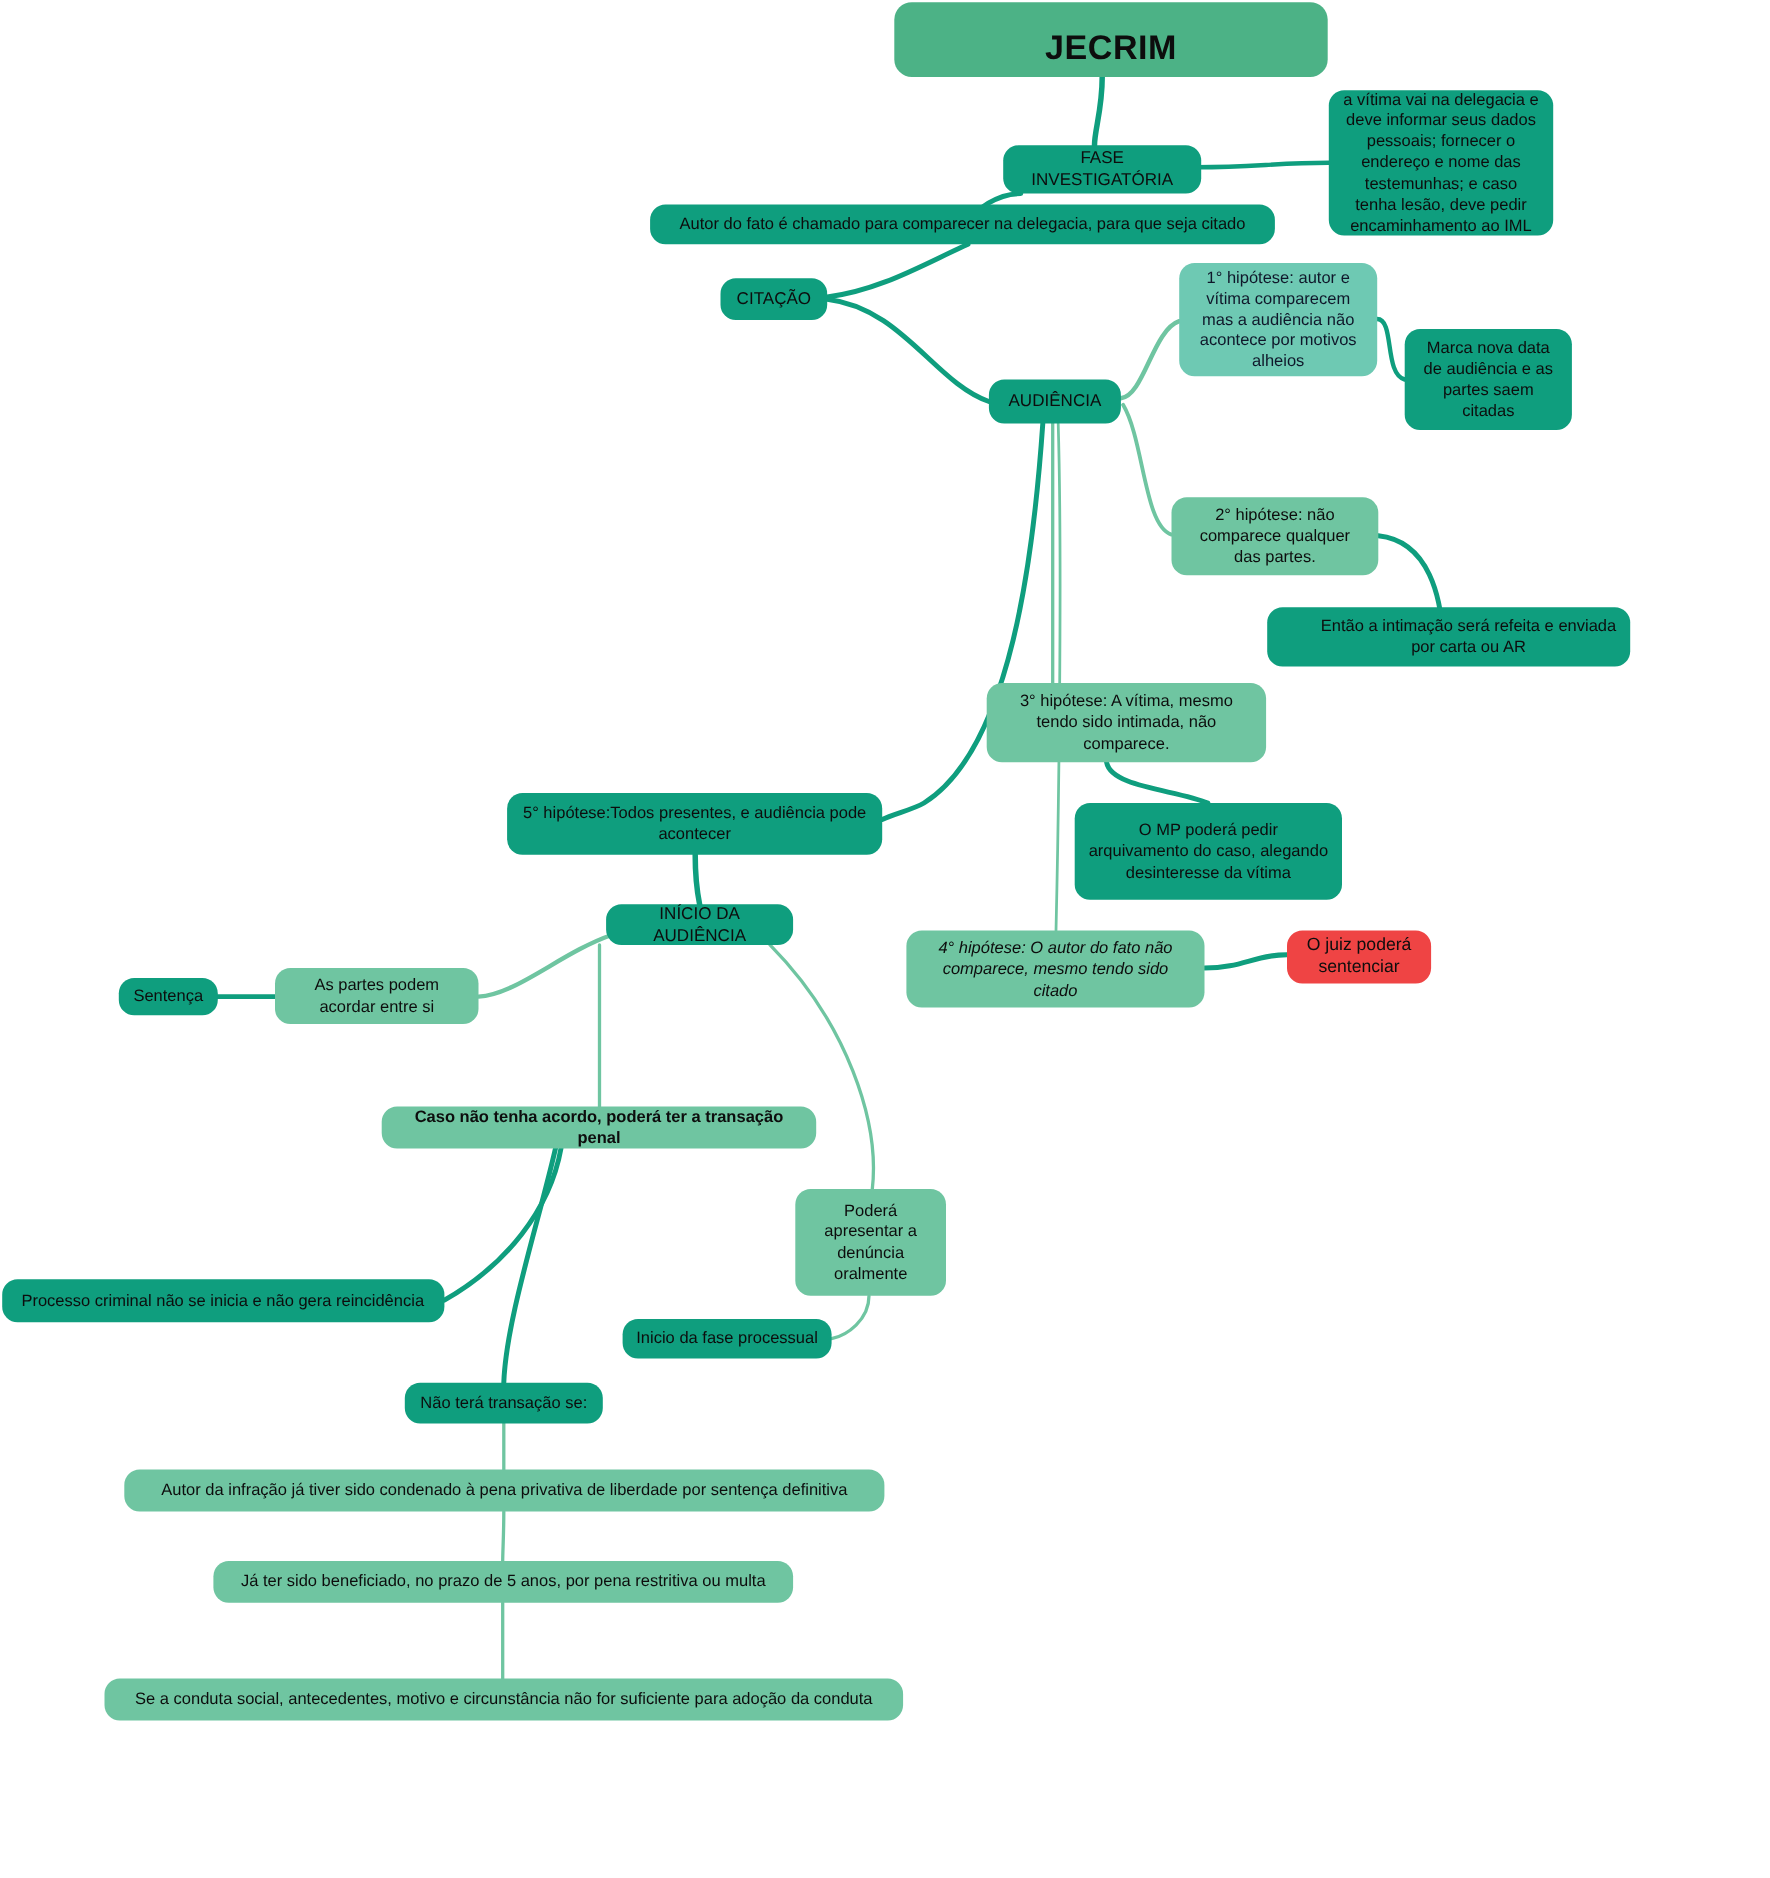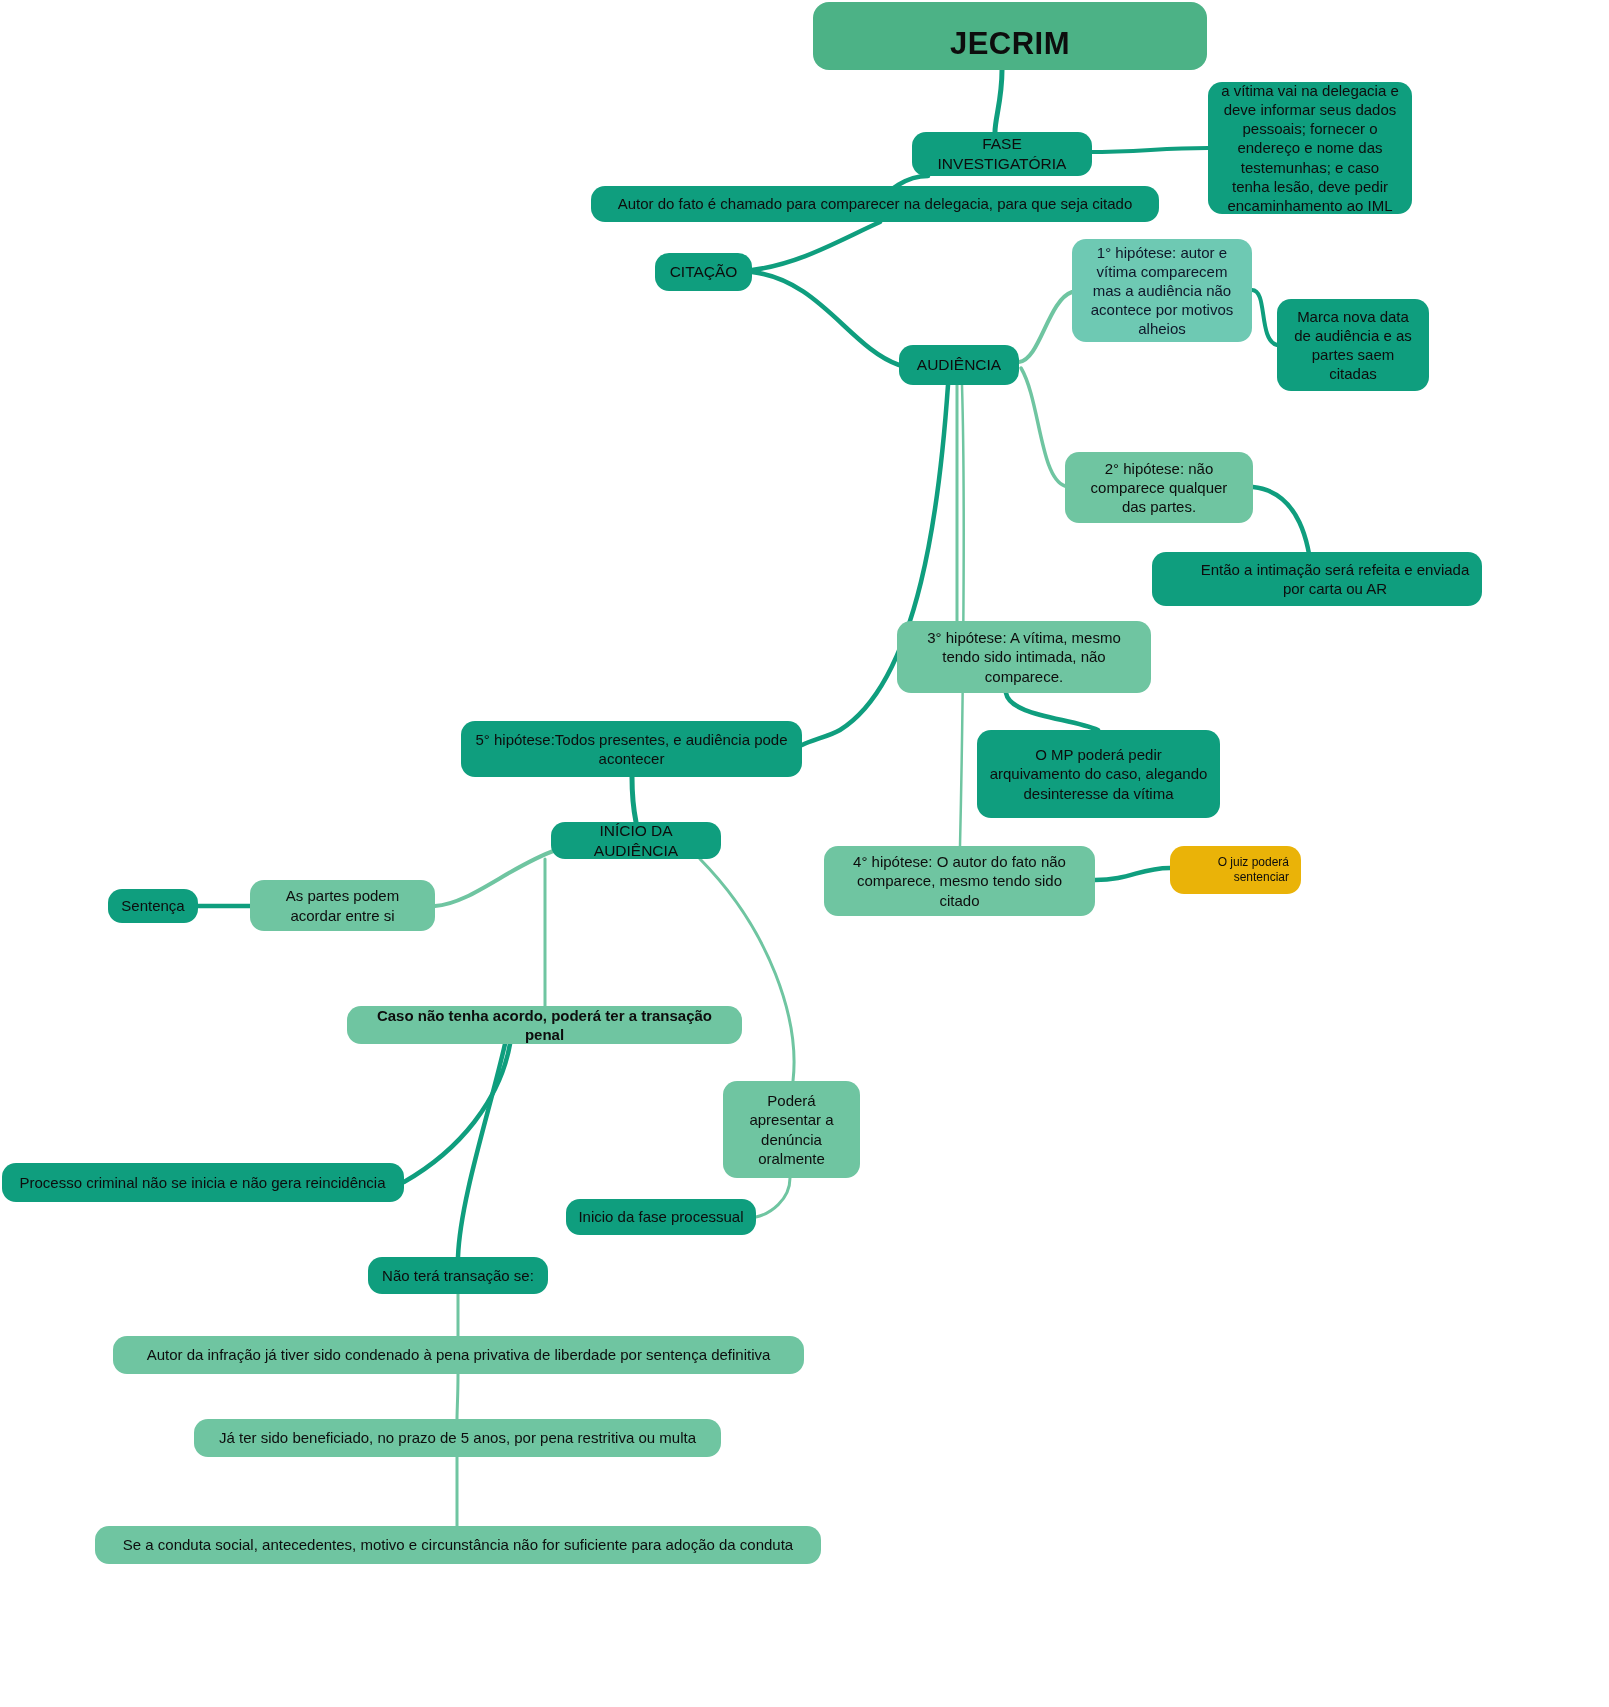--- a/index.html
+++ b/index.html
@@ -108,24 +108,24 @@
       </div>
       <div class="node" style="left: 897px; top: 621px; width: 254px; min-height: 72px; height: 72px; background: rgb(111, 197, 161); font-size: 15px; color: rgb(13, 13, 13);">
         <span>3° hipótese: A vítima, mesmo tendo sido intimada, não comparece.</span>
       </div>
       <div class="node" style="left: 977px; top: 730px; width: 243px; min-height: 88px; height: 88px; background: rgb(15, 158, 126); font-size: 15px; color: rgb(13, 13, 13);">
         <span>O MP poderá pedir arquivamento do caso, alegando desinteresse da vítima</span>
       </div>
       <div class="node" style="left: 461px; top: 721px; width: 341px; min-height: 56px; height: 56px; background: rgb(15, 158, 126); font-size: 15px; color: rgb(13, 13, 13);">
         <span>5° hipótese:Todos presentes, e audiência pode acontecer</span>
       </div>
-      <div class="node" style="left: 824px; top: 846px; width: 271px; min-height: 70px; height: 70px; background: rgb(111, 197, 161); font-size: 15px; color: rgb(13, 13, 13);">
+      <div class="node" style="left: 824px; top: 846px; width: 271px; min-height: 70px; height: 70px; background: rgb(111, 197, 161); font-size: 15px; color: rgb(13, 13, 13); font-style: italic;">
         <span>4° hipótese: O autor do fato não comparece, mesmo tendo sido citado</span>
       </div>
-      <div class="node" style="left: 1170px; top: 846px; width: 131px; min-height: 48px; height: 48px; background: #eab308; font-size: 12px; color: rgb(13, 13, 13); text-align: right;">
+      <div class="node" style="left: 1170px; top: 846px; width: 131px; min-height: 48px; height: 48px; background: #ef4444; font-size: 16px; color: rgb(13, 13, 13);">
         <span>O juiz poderá sentenciar</span>
       </div>
       <div class="node" style="left: 551px; top: 822px; width: 170px; min-height: 37px; height: 37px; background: rgb(15, 158, 126); font-size: 15.5px; color: rgb(13, 13, 13);">
         <span>INÍCIO DA AUDIÊNCIA</span>
       </div>
       <div class="node" style="left: 250px; top: 880px; width: 185px; min-height: 51px; height: 51px; background: rgb(111, 197, 161); font-size: 15px; color: rgb(13, 13, 13);">
         <span>As partes podem acordar entre si</span>
       </div>
       <div class="node" style="left: 108px; top: 889px; width: 90px; min-height: 34px; height: 34px; background: rgb(15, 158, 126); font-size: 15px; color: rgb(13, 13, 13);">
         <span>Sentença</span>

